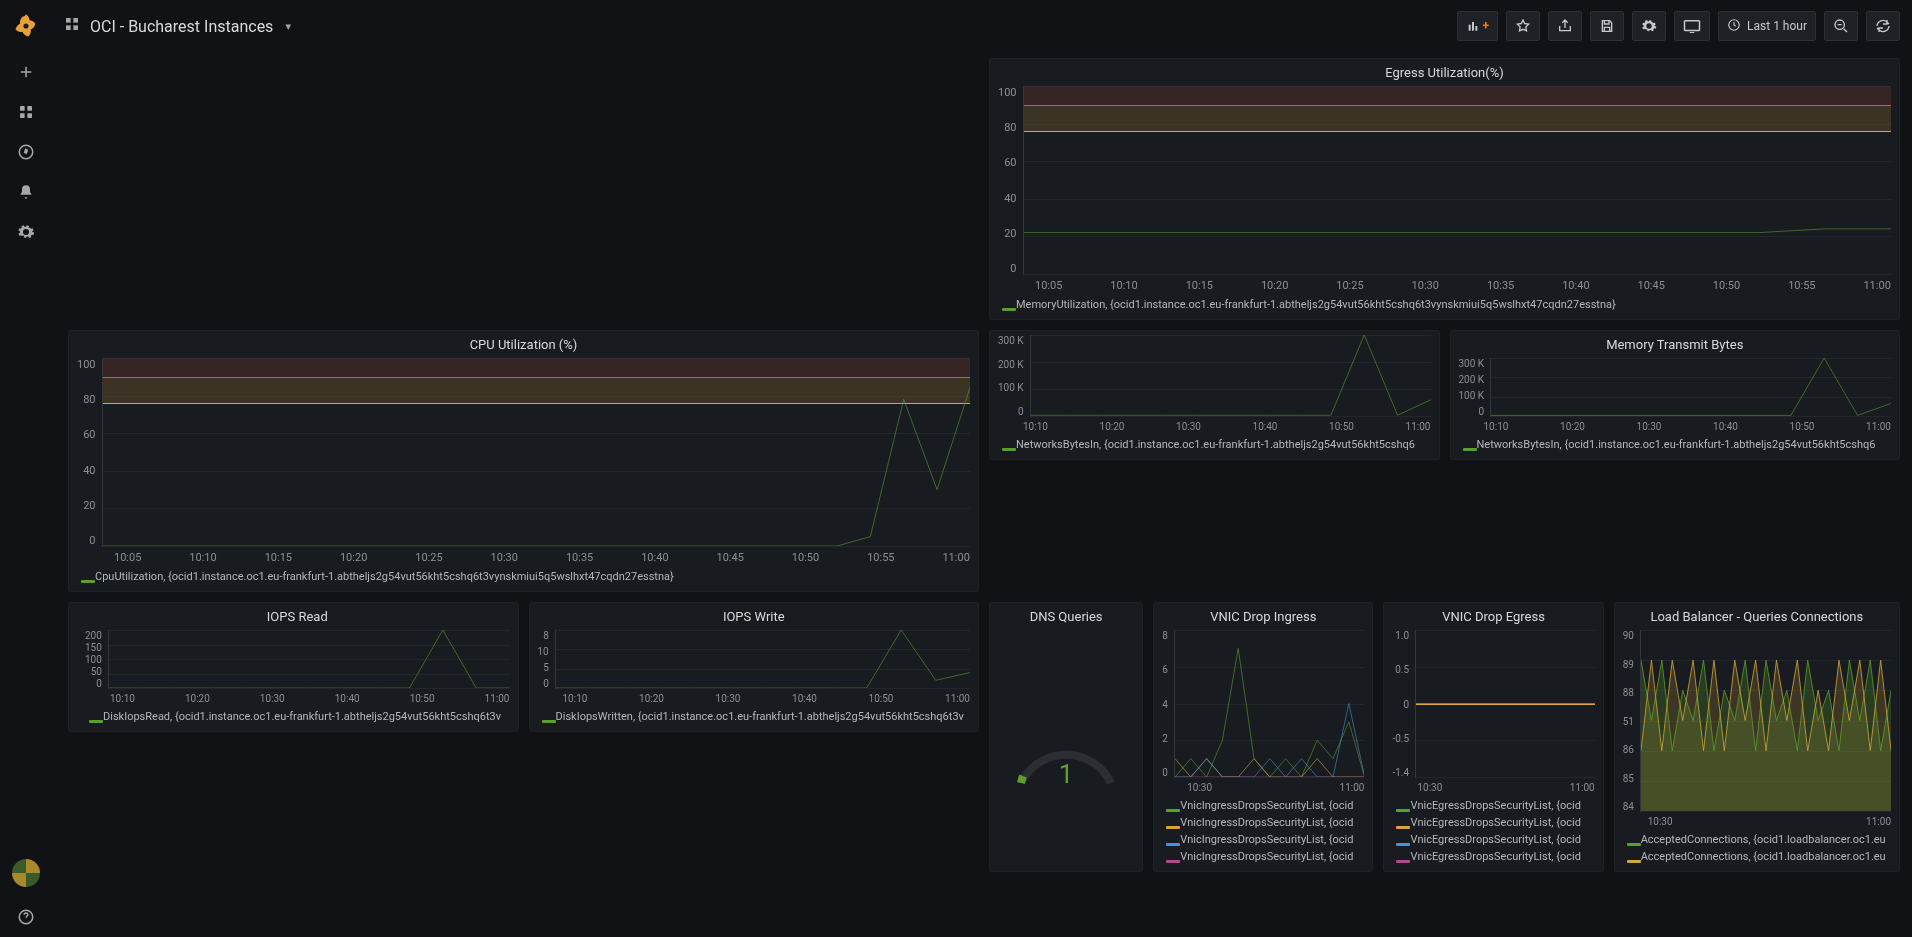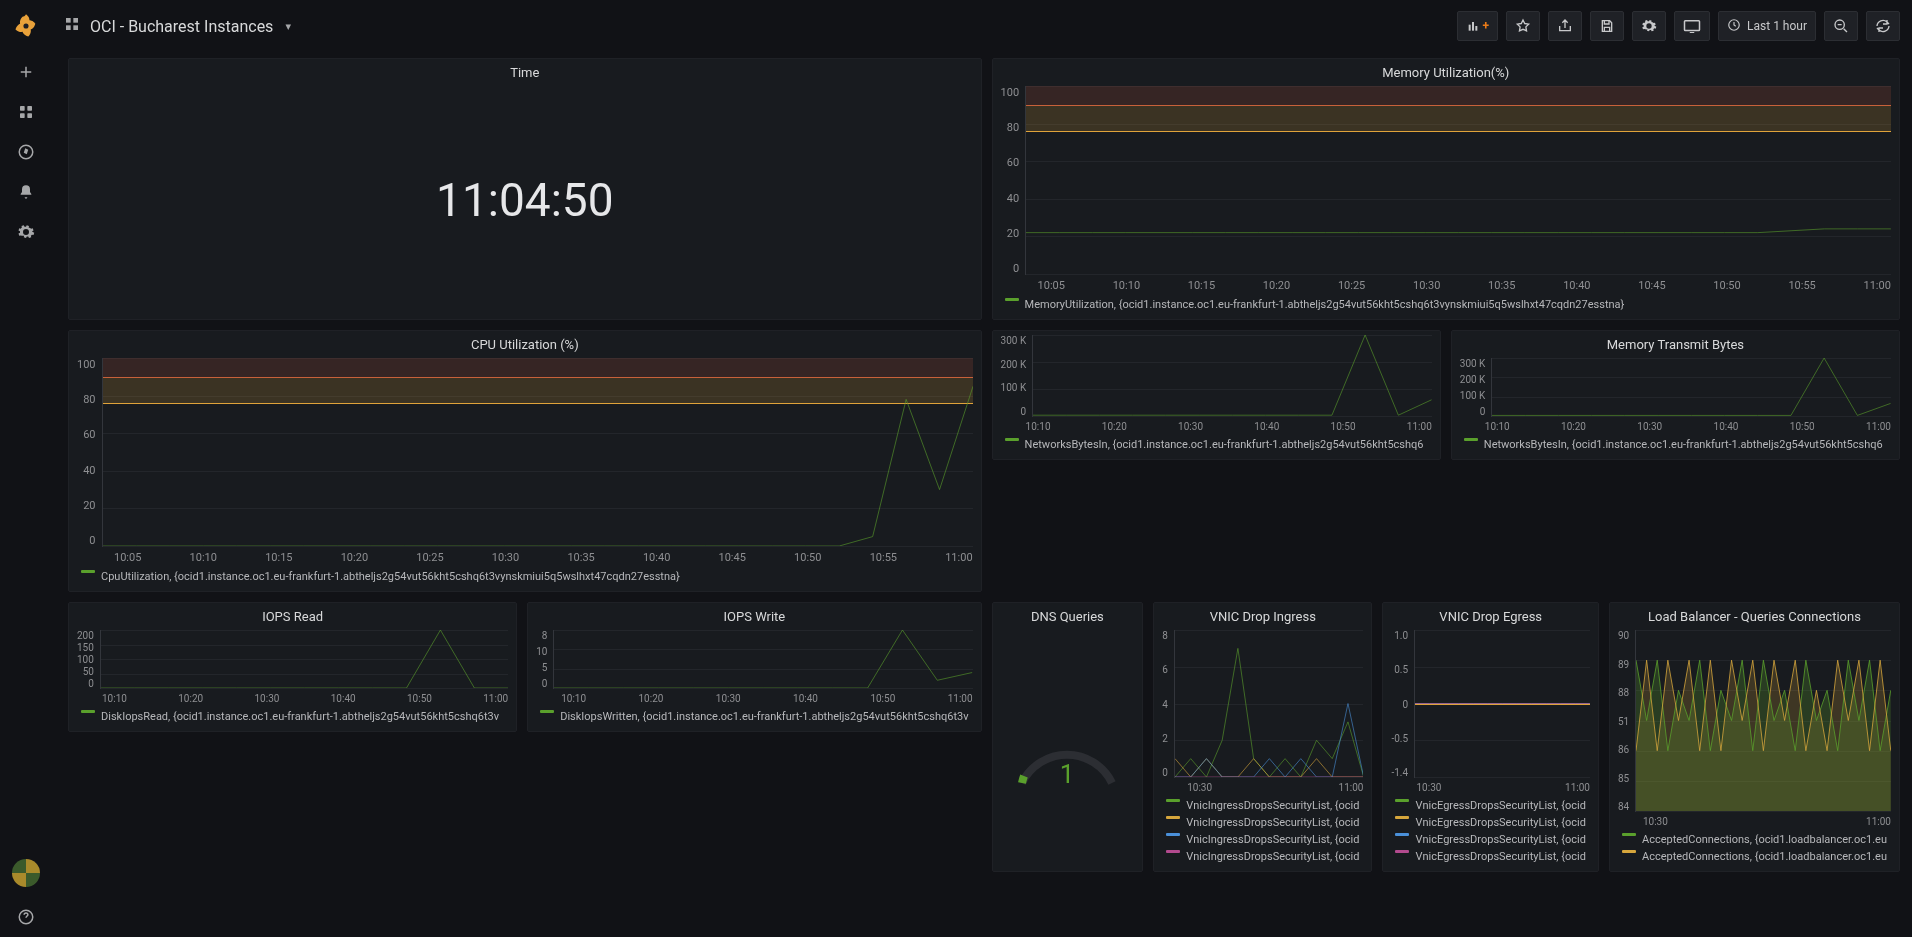--- a/index.html
+++ b/index.html
@@ -60,30 +60,30 @@
 .chart-x.small { font-size:10px; padding-left:28px; }
 .line-label { margin-left:-3px; }
 .gridline { position:absolute; left:0; right:0; border-top:1px solid #23262b; }
 .threshold { position:absolute; left:0; right:0; height:0; }
 .threshold.red  { border-top:1px solid #c4533b; }
 .threshold.org  { border-top:1px solid #e0a33a; }
 .fill-red { position:absolute; left:0; right:0; background:rgba(196,83,59,0.18); }
 .fill-org { position:absolute; left:0; right:0; background:rgba(224,163,58,0.18); }
 svg.plot { position:absolute; inset:0; width:100%; height:100%; }
 .legend { font-size:11px; color:#b6b7ba; padding:6px 4px 2px; display:flex; flex-direction:column; gap:4px; overflow:hidden; }
-.legend-row { display:flex; align-items:flex-start; gap:6px; white-space:nowrap; overflow:hidden; text-overflow:ellipsis; }
+.legend-row { display:flex; align-items:flex-end; white-space:nowrap; overflow:hidden; text-overflow:ellipsis; }
 .swatch { width:14px; height:3px; border-radius:1px; flex-shrink:0; }
 
 .gauge-wrap { flex:1; display:flex; align-items:center; justify-content:center; }
 
 .p-time   { grid-column:1 / span 2; grid-row:1; }
 .p-mem    { grid-column:3 / span 2; grid-row:1; }
 .p-cpu    { grid-column:1 / span 2; grid-row:2; }
 .row2-rt  { grid-column:3 / span 2; grid-row:2; display:grid; grid-template-columns:1fr 1fr; grid-template-rows:130px 130px; gap:10px; }
-.p-rd     { grid-column:1; grid-row:3; }
+.p-rd     { grid-column:1; grid-row:3;padding-left:8px; }
 .p-wr     { grid-column:2; grid-row:3; }
 .row-bot  { grid-column:3 / span 2; grid-row:3 / span 2; display:grid; grid-template-columns: 0.7fr 1fr 1fr 1.3fr; gap:10px; }
 .y-small { font-size:10px; }
 </style>
 </head>
 <body>
 
 <div class="nav-rail">
   <div class="nav-logo">
     <svg viewBox="0 0 24 24">
@@ -192,29 +192,23 @@
     </div>
   <div class="topbar-btn">
       <svg width="16" height="16" viewBox="0 0 24 24" fill="none" stroke="currentColor" stroke-width="2">
         <path d="M3 12a9 9 0 0115-6l3 3M21 12a9 9 0 01-15 6l-3-3M18 3v6h-6M6 21v-6h6"></path>
       </svg>
     </div>
 </div>
 
 <div class="dash">
 
-  <div class="panel p-time">
-    <div class="panel-title">Time</div>
-    <div class="panel-body">
-        <div class="big-time">11:04:50</div>
-      </div>
-  </div>
 
   <div class="panel p-mem">
-    <div class="panel-title">Memory Utilization(%)</div>
+    <div class="panel-title">Egress Utilization(%)</div>
     <div class="panel-body">
       <div class="chart-wrap">
         <div class="chart-y" id="mem-y">
             <span>100</span>
             <span>80</span>
             <span>60</span>
             <span>40</span>
             <span>20</span>
             <span>0</span>
           </div>

